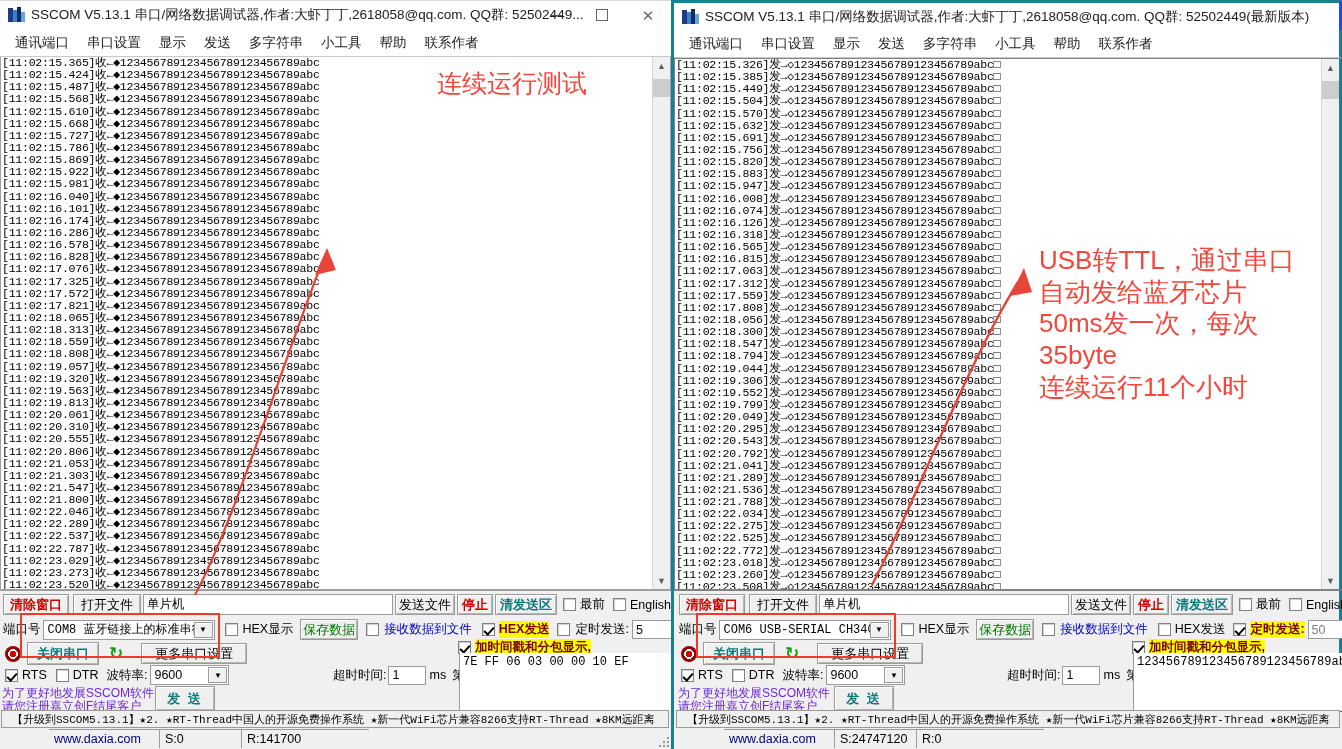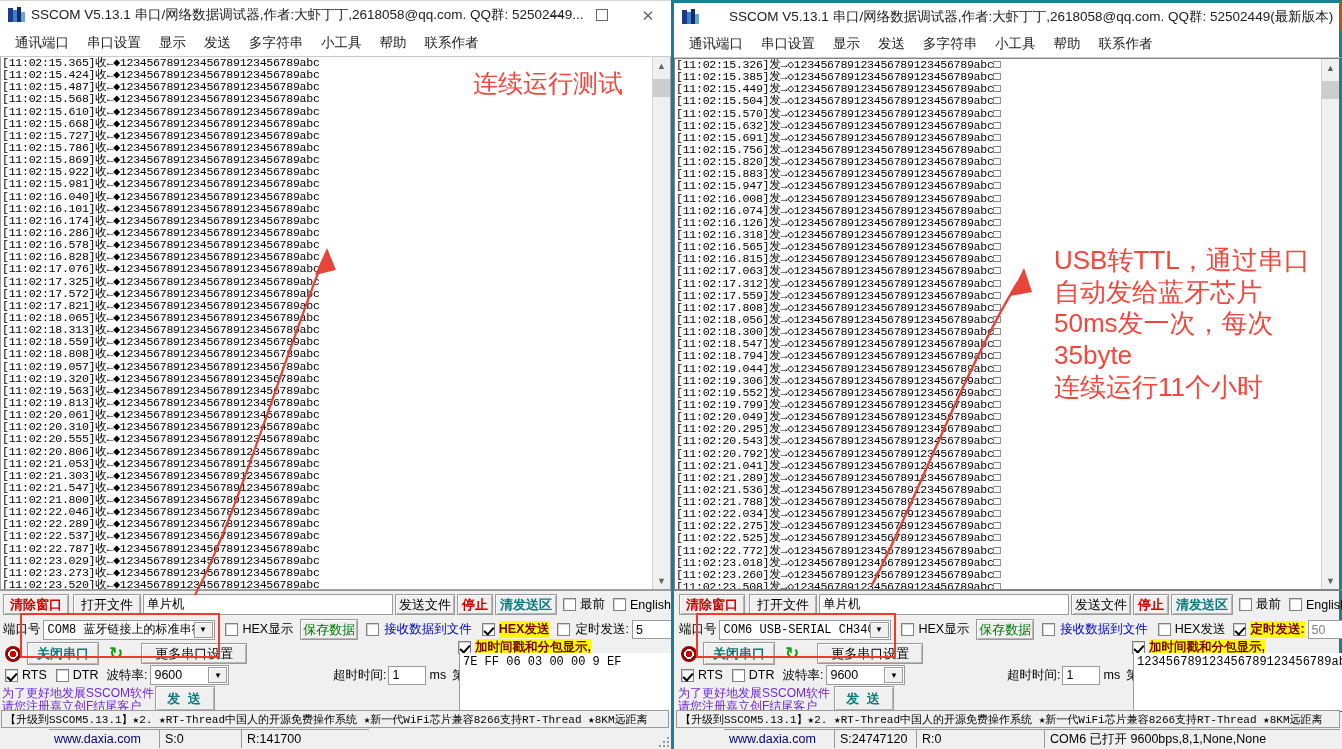--- a/index.html
+++ b/index.html
@@ -13,21 +13,21 @@
 
   
   .win{position:absolute;top:0;height:749px;background:#f0f0f0;box-sizing:border-box;}
   .win.left{left:0;width:671px;}
   .win.right{left:671px;width:671px;border-left:3px solid #1b7f93;}
 
   .titlebar{
     position:relative;height:29px;background:#ffffff;
     display:flex;align-items:center;box-sizing:border-box;
   }
-  .win.right .titlebar{border-top:3px solid #1b7f93;border-right:3px solid #a16207;height:30px;gap:24px;}
+  .win.right .titlebar{border-top:3px solid #1b7f93;border-right:3px solid #1d4ed8;height:30px;}
   .win.left .titlebar{border-top:1px solid #d8d8d8;}
 
   .title-ico{width:17px;height:16px;margin-left:8px;margin-right:6px;position:relative;flex:none;}
   .title-ico i{position:absolute;display:block;}
   .title-ico i.a{left:0;top:1px;width:5px;height:14px;background:#1e3a8a;}
   .title-ico i.b{left:5px;top:3px;width:4px;height:12px;background:#3b82c4;}
   .title-ico i.c{left:9px;top:0px;width:4px;height:15px;background:#0f2d6b;}
   .title-ico i.d{left:13px;top:5px;width:4px;height:10px;background:#6aa3d5;}
 
   .title-txt{
@@ -107,21 +107,21 @@
   .redled{width:16px;height:16px;border-radius:50%;background:radial-gradient(circle at 50% 50%,#cc0000 0 28%,#ffffff 30% 42%,#990000 44% 70%,#333 72% 100%);}
   .refresh{font-size:17px;color:#12a012;font-weight:bold;line-height:1;}
 
   .redbox{position:absolute;border:2px solid #ef3b2d;box-sizing:border-box;pointer-events:none;}
 
   .regtext{font-size:12px;color:#6d28d9;line-height:13px;white-space:nowrap;}
 
   
   .adbar{position:absolute;left:0;box-sizing:border-box;background:#f0f0f0;
     font-family:"Liberation Mono","DejaVu Sans Mono",monospace;font-size:11px;color:#000;
-    white-space:nowrap;overflow:hidden;display:flex;align-items:center;padding-left:3px;
+    white-space:nowrap;overflow:hidden;display:flex;align-items:center;padding-left:10px;
     border:1px solid #9a9a9a;}
   .statusbar{position:absolute;left:0;box-sizing:border-box;display:flex;align-items:center;
     background:#f0f0f0;}
   .cell{box-sizing:border-box;height:100%;display:flex;align-items:center;padding-left:5px;
     border-left:1px solid #9a9a9a;border-top:1px solid #9a9a9a;
     font-size:12.5px;color:#000;white-space:nowrap;overflow:hidden;}
   .cell.first{border-left:none;}
   .cell.www{color:#000080;margin-left:48px;}
   .grip{position:absolute;right:1px;bottom:1px;width:14px;height:14px;}
   .grip i{position:absolute;background:#9a9a9a;width:2px;height:2px;}
@@ -246,21 +246,21 @@
         <span class="lbl" style="margin-left:3px;">字节</span>
         <span class="lbl" style="margin-left:5px;">至</span>
         <div class="combo" style="width:52px;height:20px;margin-left:3px;">
           <span>末尾</span>
           <span class="dd">▼</span>
         </div>
         <span class="lbl" style="margin-left:3px;">加校验</span>
         <div class="inp" style="width:60px;height:19px;margin-left:1px;border:none;background:#f0f0f0;">None</div>
       </div>
 
-      <div class="inp mono" style="position:absolute;left:459px;top:62px;width:212px;height:58px;align-items:flex-start;padding-top:2px;border-top:none;border-right:none;border-bottom:none;">7E FF 06 03 00 00 9 EF</div>
+      <div class="inp mono" style="position:absolute;left:459px;top:62px;width:212px;height:58px;align-items:flex-start;padding-top:2px;border-top:none;border-right:none;border-bottom:none;">7E FF 06 03 00 00 10 EF</div>
 
       <div style="position:absolute;left:2px;top:96px;">
         <div class="regtext">为了更好地发展SSCOM软件</div>
         <div class="regtext">请您注册嘉立创F结尾客户</div>
       </div>
       <div class="btn teal" style="position:absolute;left:155px;top:95px;width:60px;height:25px;letter-spacing:2px;">发 送</div>
 
       <div class="redbox" style="left:20px;top:22px;width:200px;height:45px;"></div>
     </div>
 
@@ -272,21 +272,21 @@
       <div class="grip">
           <i style="right: 0px; bottom: 0px;"></i>
           <i style="right: 4px; bottom: 0px;"></i>
           <i style="right: 8px; bottom: 0px;"></i>
           <i style="right: 0px; bottom: 4px;"></i>
           <i style="right: 4px; bottom: 4px;"></i>
           <i style="right: 0px; bottom: 8px;"></i>
         </div>
     </div>
 
-    <div class="anno big" style="left:437px;top:68px;margin-left:36px;">连续运行测试</div>
+    <div class="anno big" style="left:437px;top:68px;">连续运行测试</div>
     <svg class="arrow" style="left:175px;top:220px;width:180px;height:380px;" viewBox="0 0 180 380">
       <path d="M20 375 C 60 300, 105 150, 148 40" stroke="#e8453a" stroke-width="2.2" fill="none"></path>
       <path d="M152 28 L140 55 L161 50 Z" fill="#e8453a"></path>
     </svg>
   </div>
 
   <div class="win right">
 
     <div class="titlebar">
       <span class="title-ico">
@@ -398,24 +398,23 @@
       <div class="btn teal" style="position:absolute;left:160px;top:95px;width:60px;height:25px;letter-spacing:2px;">发 送</div>
 
       <div class="redbox" style="left:22px;top:22px;width:200px;height:45px;"></div>
     </div>
 
     <div class="adbar" style="left:2px;top:710px;width:664px;height:18px;">【升级到SSCOM5.13.1】★2.  ★RT-Thread中国人的开源免费操作系统 ★新一代WiFi芯片兼容8266支持RT-Thread ★8KM远距离</div>
     <div class="statusbar" style="left:2px;top:729px;width:664px;height:19px;">
       <div class="cell www first" style="width:110px;">www.daxia.com</div>
       <div class="cell" style="width:82px;">S:24747120</div>
       <div class="cell" style="width:128px;">R:0</div>
-      <div class="cell" style="flex:1;">COM6 已打开  9600bps,8,1,None,None</div>
-    </div>
-
-    <div class="anno big2" style="left:380px;top:245px;">USB转TTL，通过串口
+    </div>
+
+    <div class="anno big2" style="left:365px;top:245px;">USB转TTL，通过串口
 自动发给蓝牙芯片
 50ms发一次，每次
 35byte
 连续运行11个小时</div>
     <svg class="arrow" style="left:180px;top:260px;width:190px;height:330px;" viewBox="0 0 190 330">
       <path d="M18 325 C 58 250, 110 110, 164 22" stroke="#e8453a" stroke-width="2.4" fill="none"></path>
       <path d="M170 8 L156 36 L178 32 Z" fill="#e8453a"></path>
     </svg>
   </div>
 

